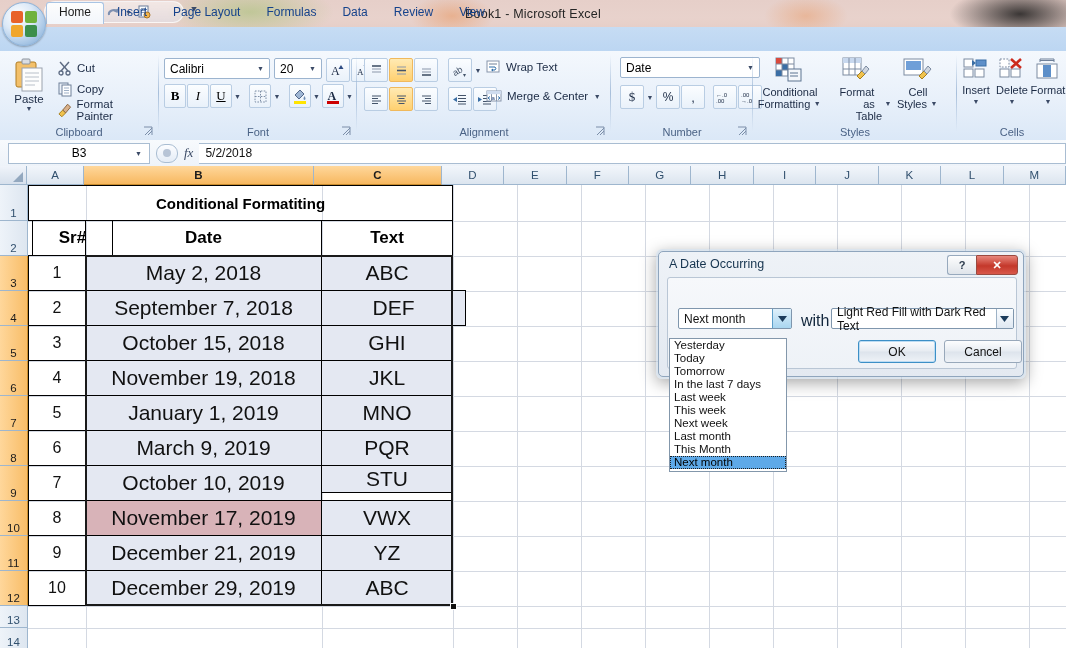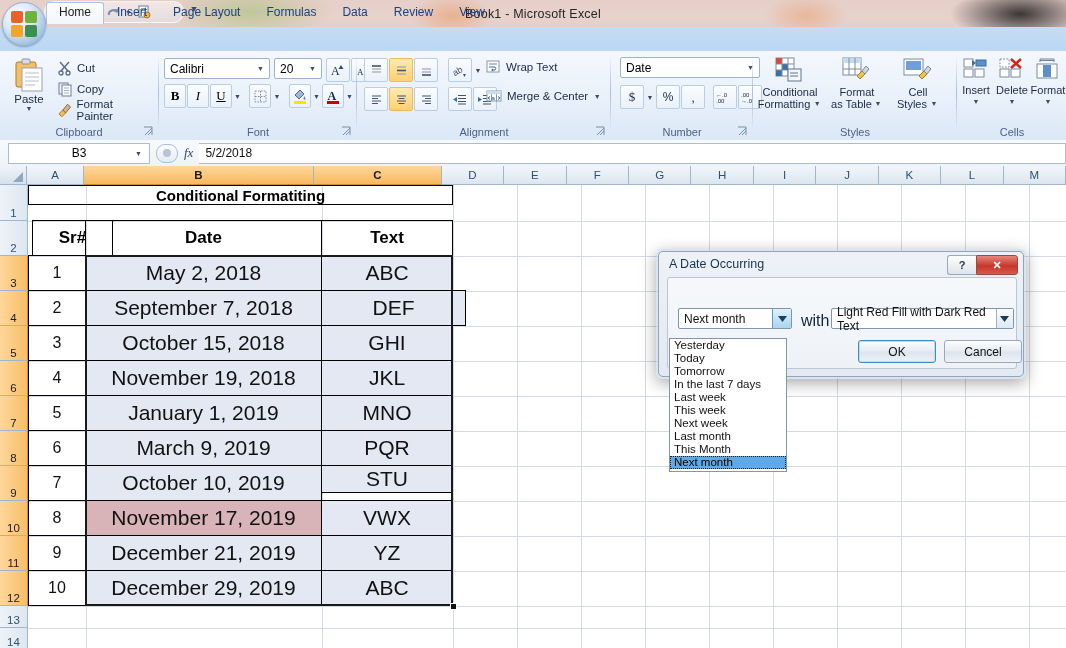--- a/index.html
+++ b/index.html
@@ -626,21 +626,21 @@
         <svg width="32" height="30" viewBox="0 0 32 30">
           <rect x="2" y="2" width="18" height="17" fill="#fff" stroke="#7c8ba1"></rect>
           <rect x="2" y="2" width="18" height="5" fill="#c8d8ee"></rect>
           <line x1="8" y1="2" x2="8" y2="19" stroke="#7c8ba1"></line>
           <line x1="14" y1="2" x2="14" y2="19" stroke="#7c8ba1"></line>
           <line x1="2" y1="13" x2="20" y2="13" stroke="#7c8ba1"></line>
           <path d="M16 20 l5 -5 l3 3 l-5 5 z" fill="#f0c24d" stroke="#a67f1e"></path>
           <path d="M21 15 l4 -5 l3 3 l-4 5 z" fill="#cfd6e0" stroke="#7c8ba1"></path>
         </svg>
         <span>Format</span>
-        <span style="display:flex;align-items:flex-start;gap:1px;">
+        <span style="display:flex;align-items:flex-start;gap:1px;margin-left:32px;">
           <span>as Table</span>
           <span class="arw">▼</span>
         </span>
       </div>
       <div class="bigbtn" style="left:135px;width:58px;">
         <svg width="32" height="30" viewBox="0 0 32 30">
           <rect x="2" y="3" width="19" height="16" fill="#fff" stroke="#7c8ba1"></rect>
           <rect x="4" y="5" width="15" height="9" fill="#6f9fd8"></rect>
           <path d="M17 20 l5 -5 l3 3 l-5 5 z" fill="#f0c24d" stroke="#a67f1e"></path>
           <path d="M22 15 l4 -5 l3 3 l-4 5 z" fill="#cfd6e0" stroke="#7c8ba1"></path>
@@ -765,21 +765,21 @@
       <div class="gline-h" style="top:176px;width:1038px"></div>
       <div class="gline-h" style="top:211px;width:1038px"></div>
       <div class="gline-h" style="top:246px;width:1038px"></div>
       <div class="gline-h" style="top:281px;width:1038px"></div>
       <div class="gline-h" style="top:316px;width:1038px"></div>
       <div class="gline-h" style="top:351px;width:1038px"></div>
       <div class="gline-h" style="top:386px;width:1038px"></div>
       <div class="gline-h" style="top:421px;width:1038px"></div>
       <div class="gline-h" style="top:443px;width:1038px"></div>
 
-      <div class="cell center bordered title-cell" style="left:0;top:0;width:425px;height:20px;">Conditional Formatiting</div>
+      <div class="cell center bordered title-cell" style="left:0;top:0;width:425px;height:36px;">Conditional Formatiting</div>
 
       <div class="cell center bordered hdr-cell" style="left:4px;top:35px;width:81px;height:36px;">Sr#</div>
       <div class="cell center bordered hdr-cell" style="left:57px;top:35px;width:237px;height:36px;">Date</div>
       <div class="cell center bordered hdr-cell" style="left:293px;top:35px;width:132px;height:36px;">Text</div>
 
       <div class="cell center bordered num-cell" style="left:0;top:70px;width:58px;height:36px;">1</div>
       <div class="cell center bordered selfill data-cell" style="left:57px;top:70px;width:237px;height:36px;">May 2, 2018</div>
       <div class="cell center bordered selfill data-cell" style="left:293px;top:70px;width:132px;height:36px;">ABC</div>
 
       <div class="cell center bordered num-cell" style="left:0;top:105px;width:58px;height:36px;">2</div>

